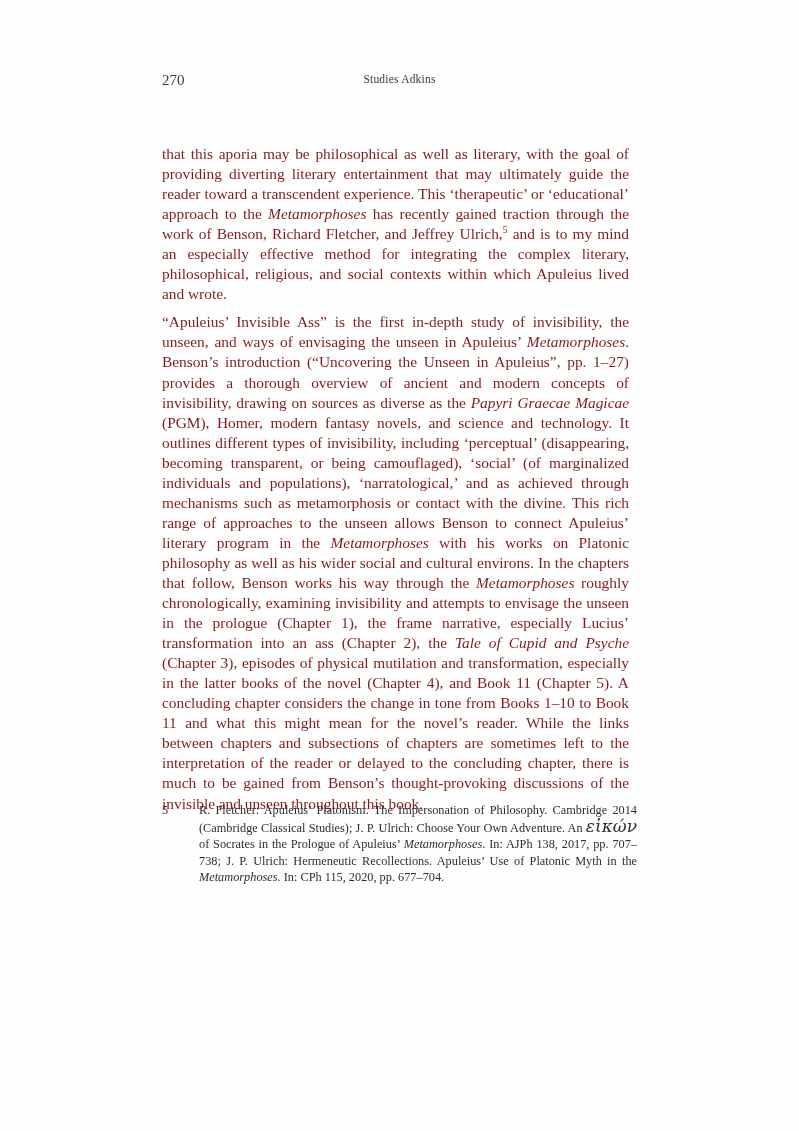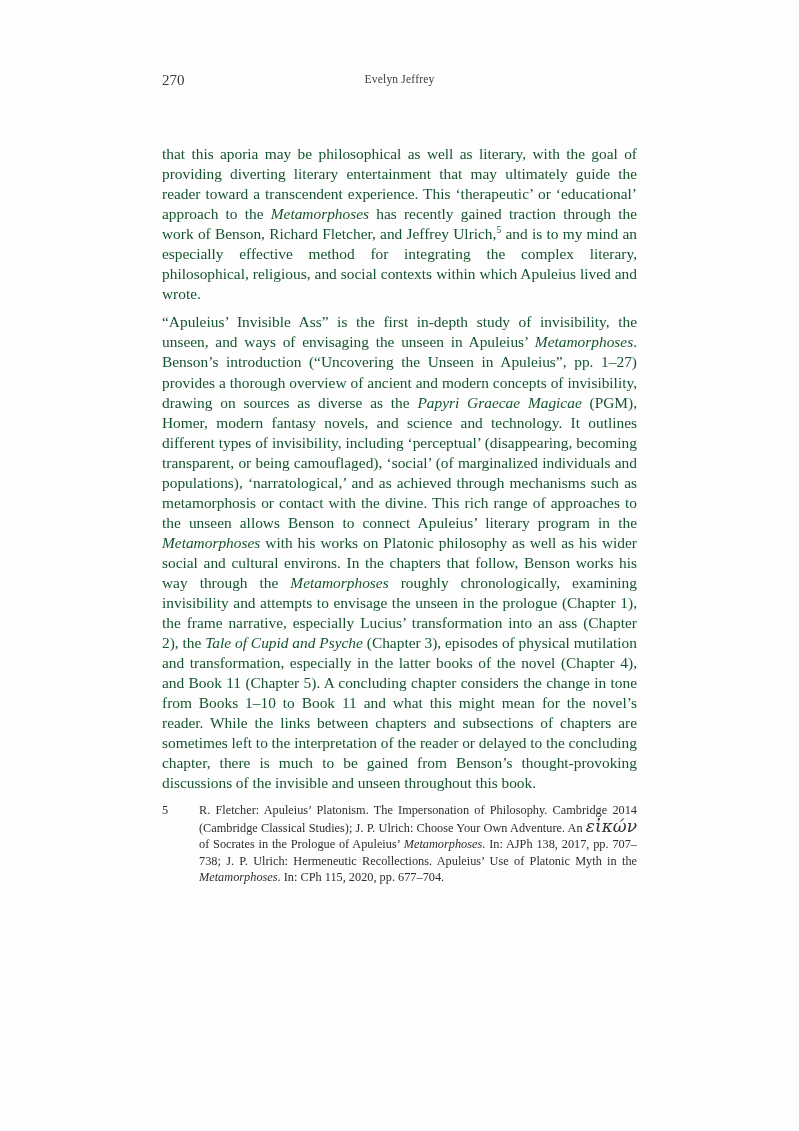--- a/index.html
+++ b/index.html
@@ -50,28 +50,28 @@
 
   
   .text-block {
     position: absolute;
     left: 162px;
     top: 144px;
     width: 475px;
   }
 
   p.body-par {
-    margin: 0 0 0 0;
+    margin: 0 8px 0 0;
     font-size: 15.4px;
     line-height: 20.05px;
     text-align: justify;
     text-justify: inter-word;
     -webkit-hyphens: none;
     hyphens: none;
-    color: #14532d;
+    color: #7f1d1d;
     word-spacing: -0.1px;
   }
   p.body-par + p.body-par {
     margin-top: 8px;
   }
   p.body-par i, .fn-text i {
     font-style: italic;
   }
   sup.fnmark {
     font-size: 9.6px;
@@ -112,21 +112,21 @@
     font-size: 17px;
   }
 </style>
 </head>
 <body>
 
 <div class="page">
 
   <div class="running-head">
     <span class="folio">270</span>
-    <span class="author">Evelyn Jeffrey</span>
+    <span class="author">Studies Adkins</span>
   </div>
 
   <div class="text-block">
     <p class="body-par"><span>that this aporia may be philosophical as well as literary, with the goal of providing diverting literary entertainment that may ultimately guide the reader toward a transcendent experience. This ‘therapeutic’ or ‘educational’ approach to the </span><i>Metamorphoses</i><span> has recently gained traction through the work of Benson, Richard Fletcher, and Jeffrey Ulrich,</span><sup class="fnmark">5</sup><span> and is to my mind an especially effective method for integrating the complex literary, philosophical, religious, and social contexts within which Apuleius lived and wrote.</span></p>
     <p class="body-par"><span>“Apuleius’ Invisible Ass” is the first in-depth study of invisibility, the unseen, and ways of envisaging the unseen in Apuleius’ </span><i>Metamorphoses</i><span>. Benson’s introduction (“Uncovering the Unseen in Apuleius”, pp. 1–27) provides a thorough overview of ancient and modern concepts of invisibility, drawing on sources as diverse as the </span><i>Papyri Graecae Magicae</i><span> (PGM), Homer, modern fantasy novels, and science and technology. It outlines different types of invisibility, including ‘perceptual’ (disappearing, becoming transparent, or being camouflaged), ‘social’ (of marginalized individuals and populations), ‘narratological,’ and as achieved through mechanisms such as metamorphosis or contact with the divine. This rich range of approaches to the unseen allows Benson to connect Apuleius’ literary program in the </span><i>Metamorphoses</i><span> with his works on Platonic philosophy as well as his wider social and cultural environs. In the chapters that follow, Benson works his way through the </span><i>Metamorphoses</i><span> roughly chronologically, examining invisibility and attempts to envisage the unseen in the prologue (Chapter 1), the frame narrative, especially Lucius’ transformation into an ass (Chapter 2), the </span><i>Tale of Cupid and Psyche</i><span> (Chapter 3), episodes of physical mutilation and transformation, especially in the latter books of the novel (Chapter 4), and Book 11 (Chapter 5). A concluding chapter considers the change in tone from Books 1–10 to Book 11 and what this might mean for the novel’s reader. While the links between chapters and subsections of chapters are sometimes left to the interpretation of the reader or delayed to the concluding chapter, there is much to be gained from Benson’s thought-provoking discussions of the invisible and unseen throughout this book.</span></p>
   </div>
 
   <div class="footnote-area">
     <div class="footnote">
       <span class="fn-num">5</span>

